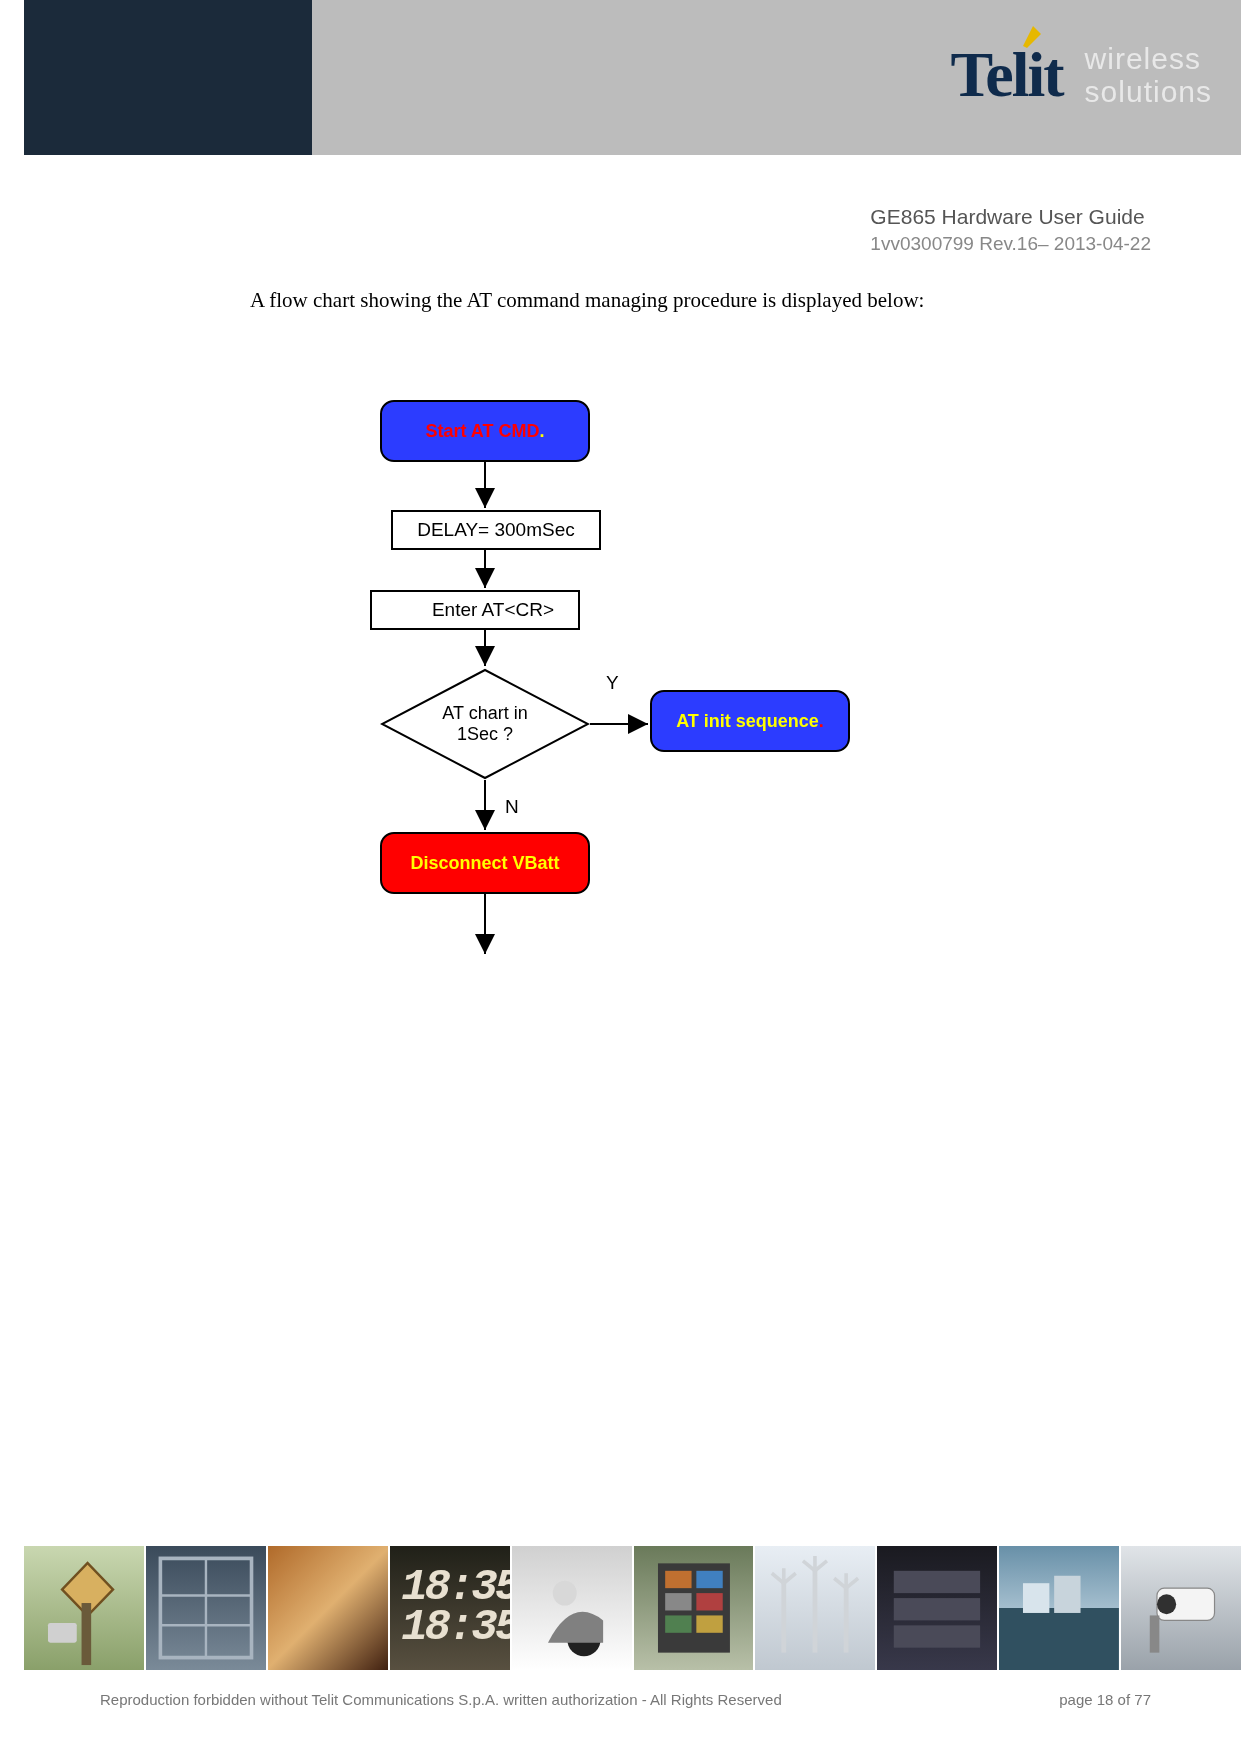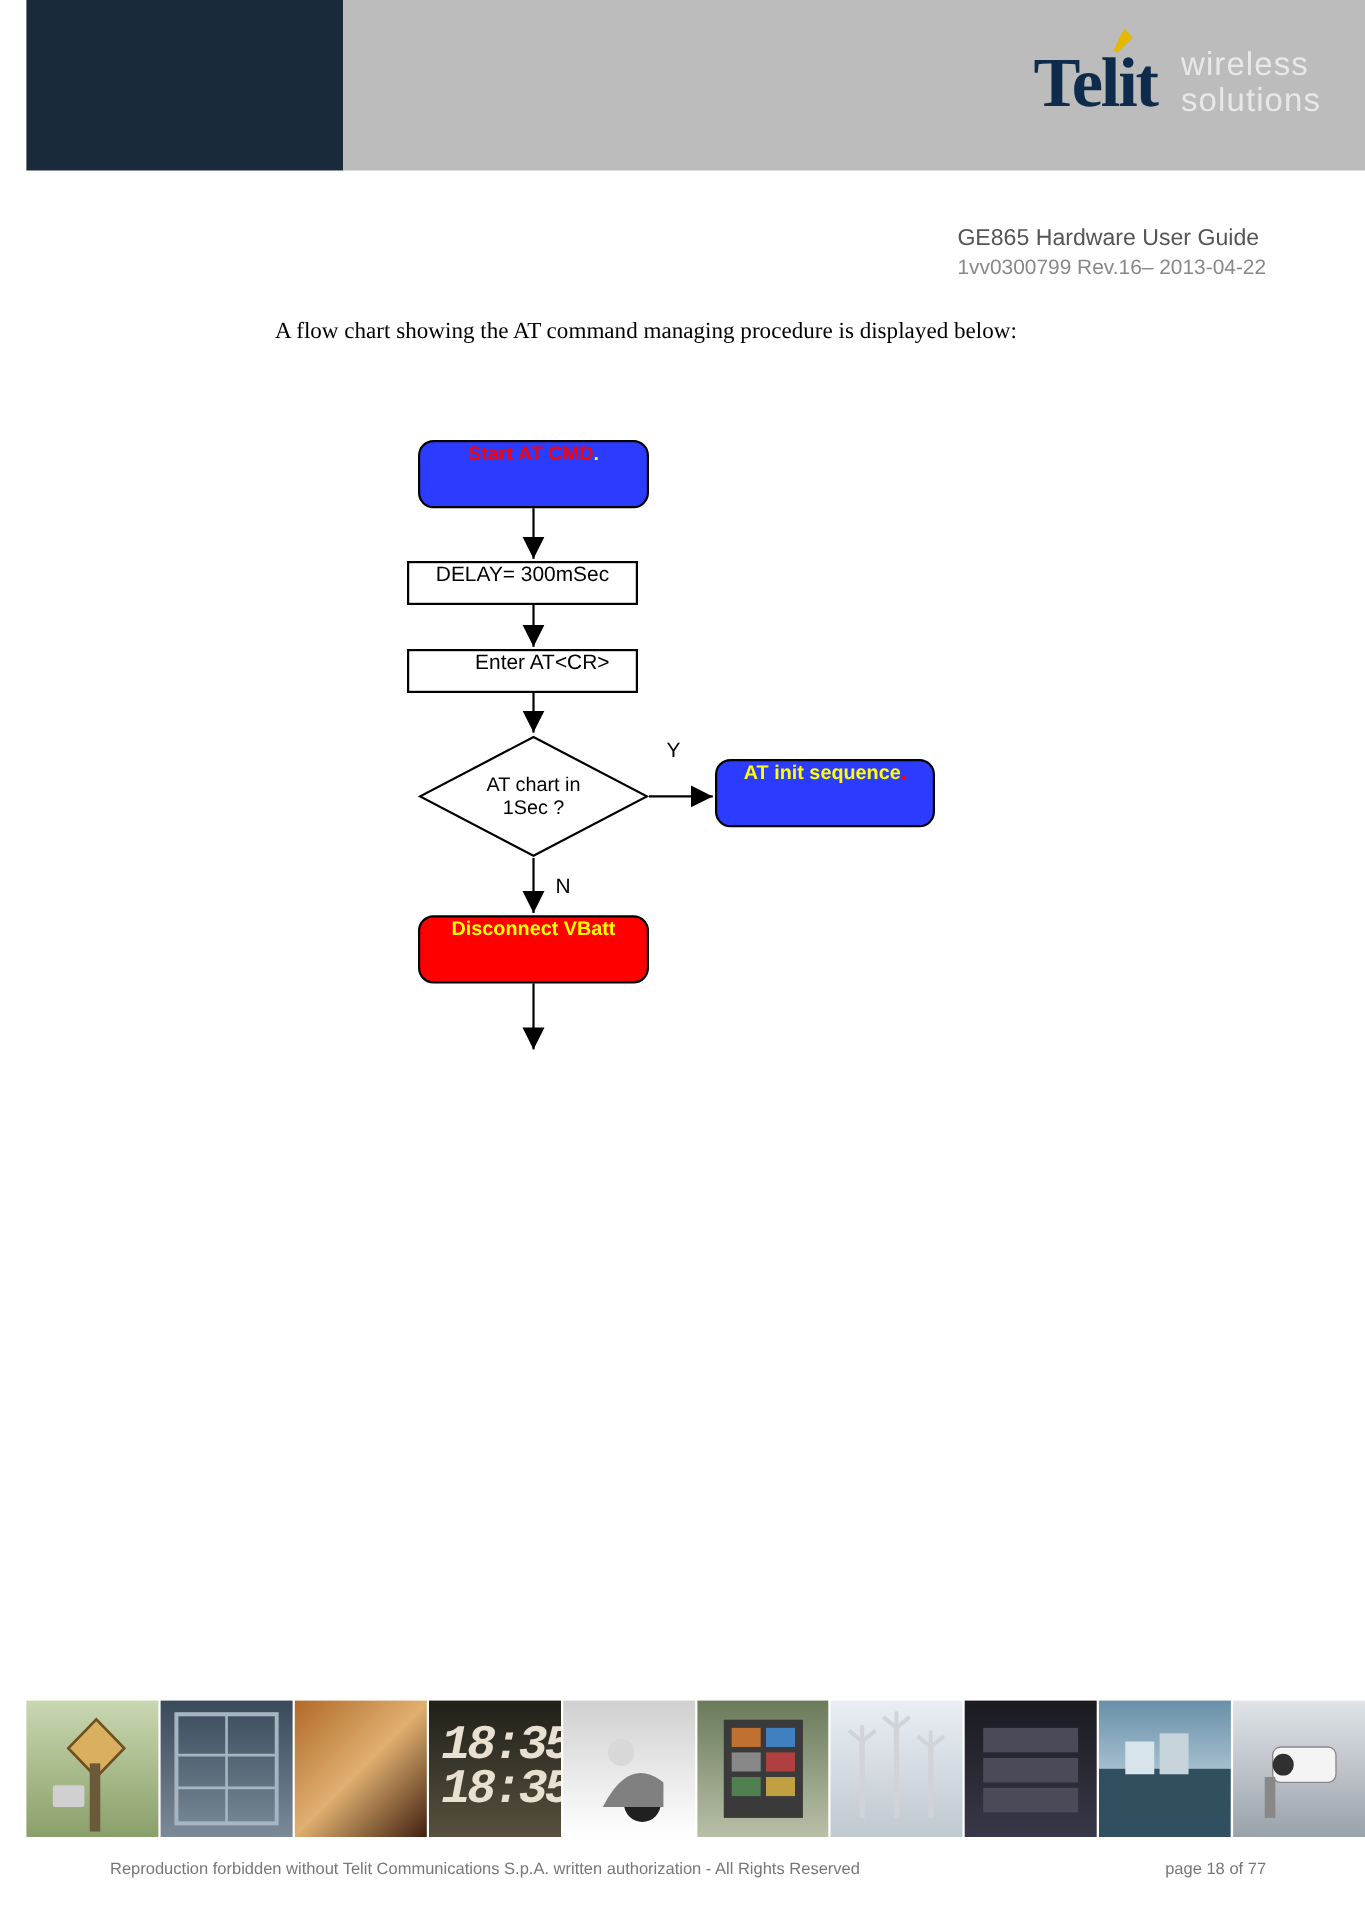--- a/index.html
+++ b/index.html
@@ -28,21 +28,21 @@
       background: #1b2a3a;
     }
     .header-gray {
       flex: 1;
       background: #bcbcbc;
       position: relative;
     }
 
     .logo-area {
       position: absolute;
-      right: 40px;
+      right: 29px;
       top: 38px;
       display: flex;
       align-items: center;
       gap: 22px;
     }
     .telit-wordmark {
       font-family: Georgia, 'Times New Roman', serif;
       font-weight: bold;
       font-size: 64px;
       color: #0f2b4c;
@@ -102,20 +102,21 @@
       width: 520px;
       height: 720px;
     }
     .fc-node {
       position: absolute;
       border: 2.5px solid #000;
       font-family: Arial, sans-serif;
       font-weight: bold;
       text-align: center;
       display: flex;
+      align-items: center;
       justify-content: center;
       font-size: 18px;
     }
     .fc-round {
       border-radius: 14px;
       height: 62px;
       width: 210px;
     }
     .fc-rect {
       height: 40px;
@@ -284,21 +285,21 @@
 
     <line x1="115" y1="494" x2="115" y2="554" stroke="#000" stroke-width="2" marker-end="url(#ah)"></line>
   </svg>
 
   <div class="fc-node fc-round fc-start">
     <span>
       <span class="fc-start-text">Start AT CMD</span><span class="fc-start-dot">.</span>
     </span>
   </div>
 
-  <div class="fc-node fc-rect" style="top:110px;">
+  <div class="fc-node fc-rect" style="top:110px;margin-left:21px;">
     <span>DELAY= 300mSec</span>
   </div>
 
   <div class="fc-node fc-rect" style="top:190px;padding-left:36px;">
     <span>Enter AT&lt;CR&gt;</span>
   </div>
 
   <div class="fc-decision">
     <svg width="210" height="112" viewBox="0 0 210 112">
       <polygon points="105,2 208,56 105,110 2,56" fill="#ffffff" stroke="#000" stroke-width="2"></polygon>

